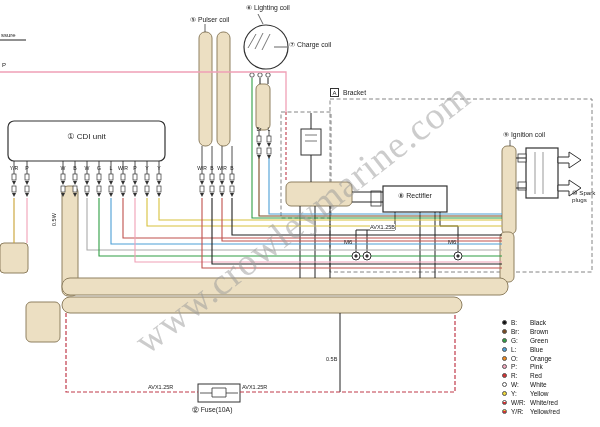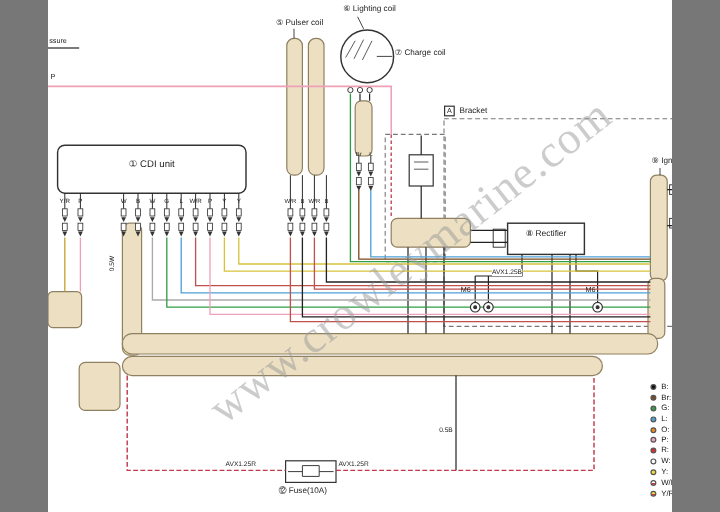--- a/index.html
+++ b/index.html
@@ -1,17 +1,17 @@
 <!DOCTYPE html>
 <html><head>
 <meta charset="utf-8">
 <style>
   *{margin:0;padding:0;box-sizing:border-box}
   body{background:#777;font-family:"Liberation Sans",sans-serif}
-  #stage{position:relative;width:520px;height:427px;background:#ffffff;overflow:hidden;margin:0 auto}
+  #stage{position:relative;width:600px;height:427px;background:#ffffff;overflow:hidden;margin:0 auto}
   .lbl{position:absolute;color:#1c1c1c;white-space:nowrap;line-height:1.1;z-index:4}
   .center{text-align:center}
   .watermark{position:absolute;left:62px;top:196px;width:480px;text-align:center;font-size:38px;
              color:#9a9a9a;opacity:.5;transform:rotate(-38deg);letter-spacing:1px;
              pointer-events:none;z-index:8;font-family:"Liberation Serif",serif}
   .abox{position:absolute;border:1px solid #333;text-align:center;z-index:4;color:#1c1c1c}
   .legend{position:absolute;left:502px;top:318px;z-index:5}
   .legend-row{display:flex;align-items:center;height:8.9px;font-size:6.5px;color:#111}
   .dot{width:5px;height:5px;border-radius:50%;border:0.5px solid #555;margin-right:4px;flex:none}
   .lcode{width:19px;flex:none}

